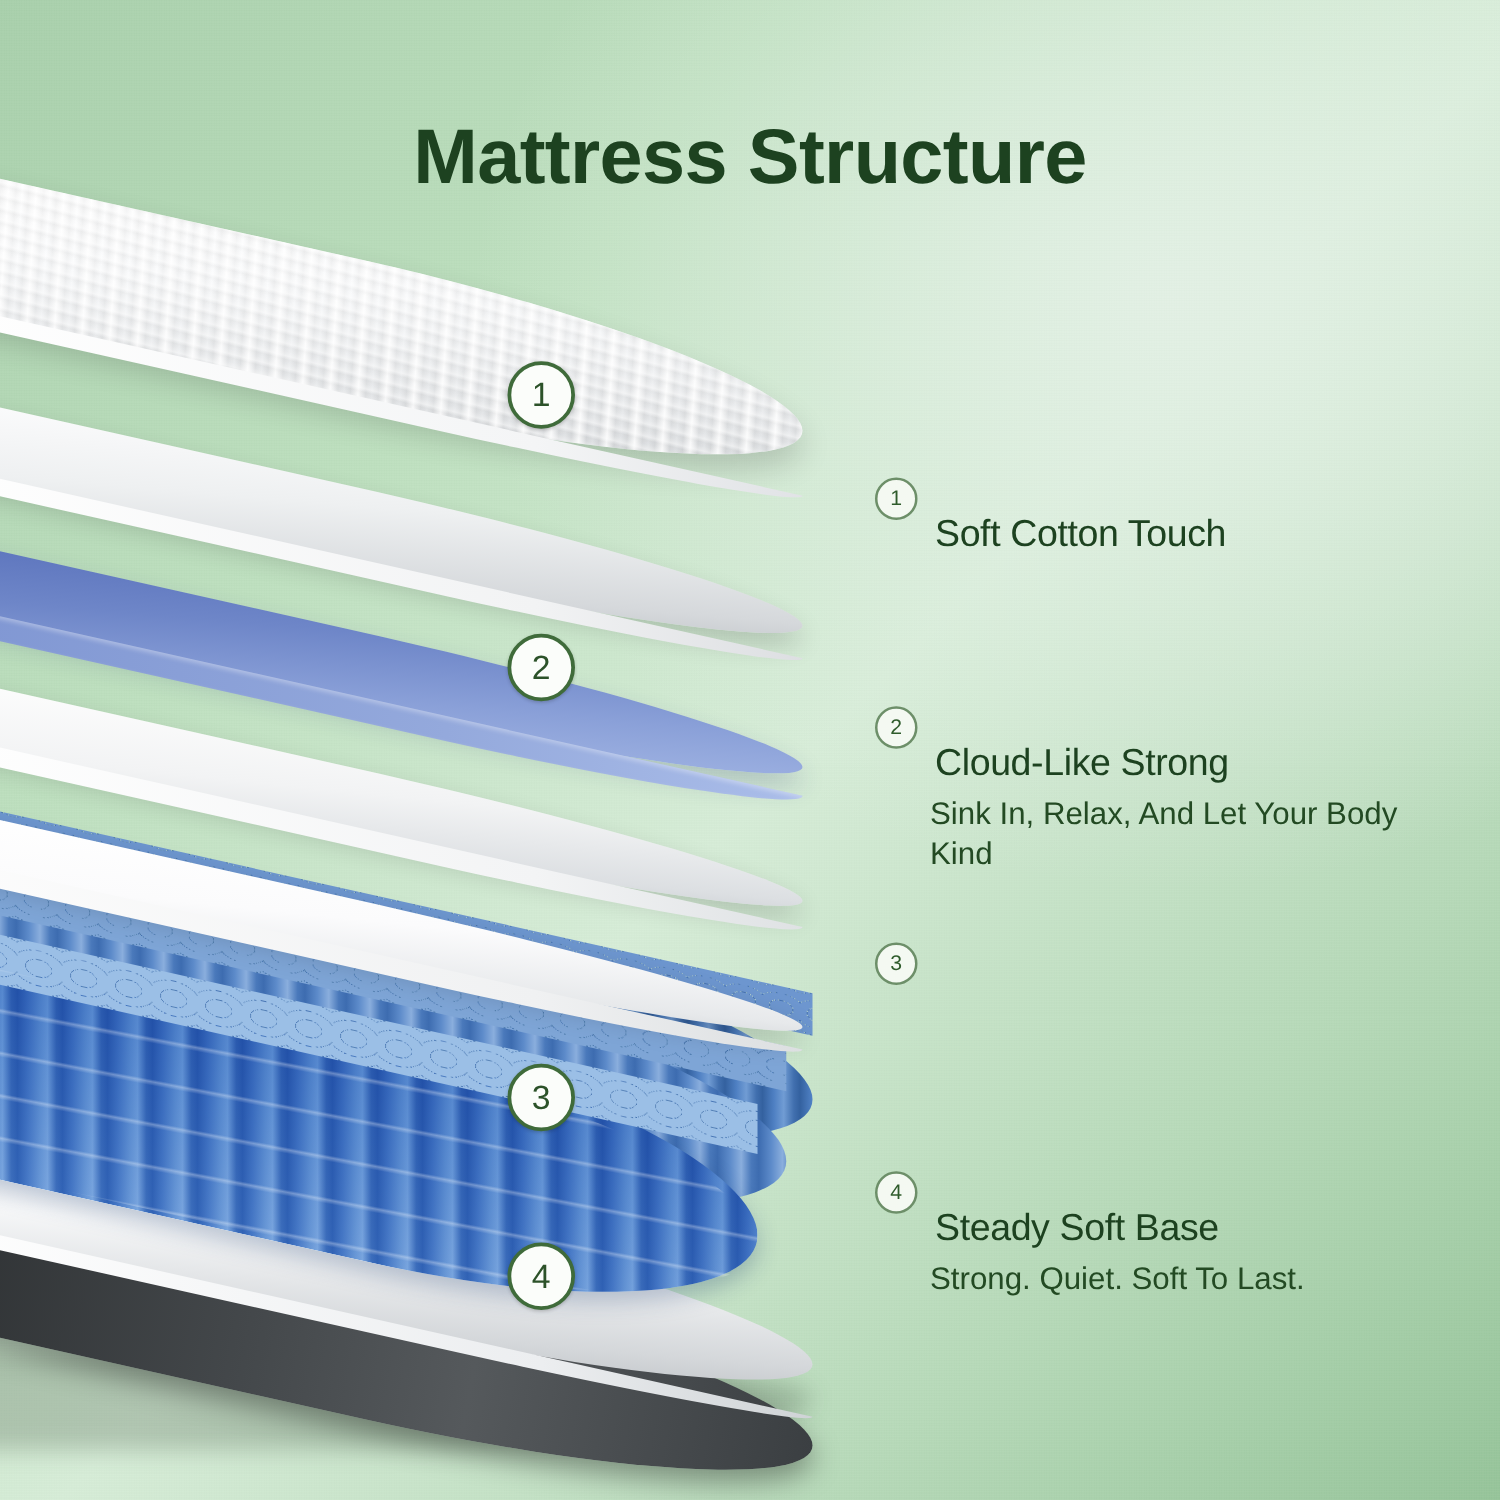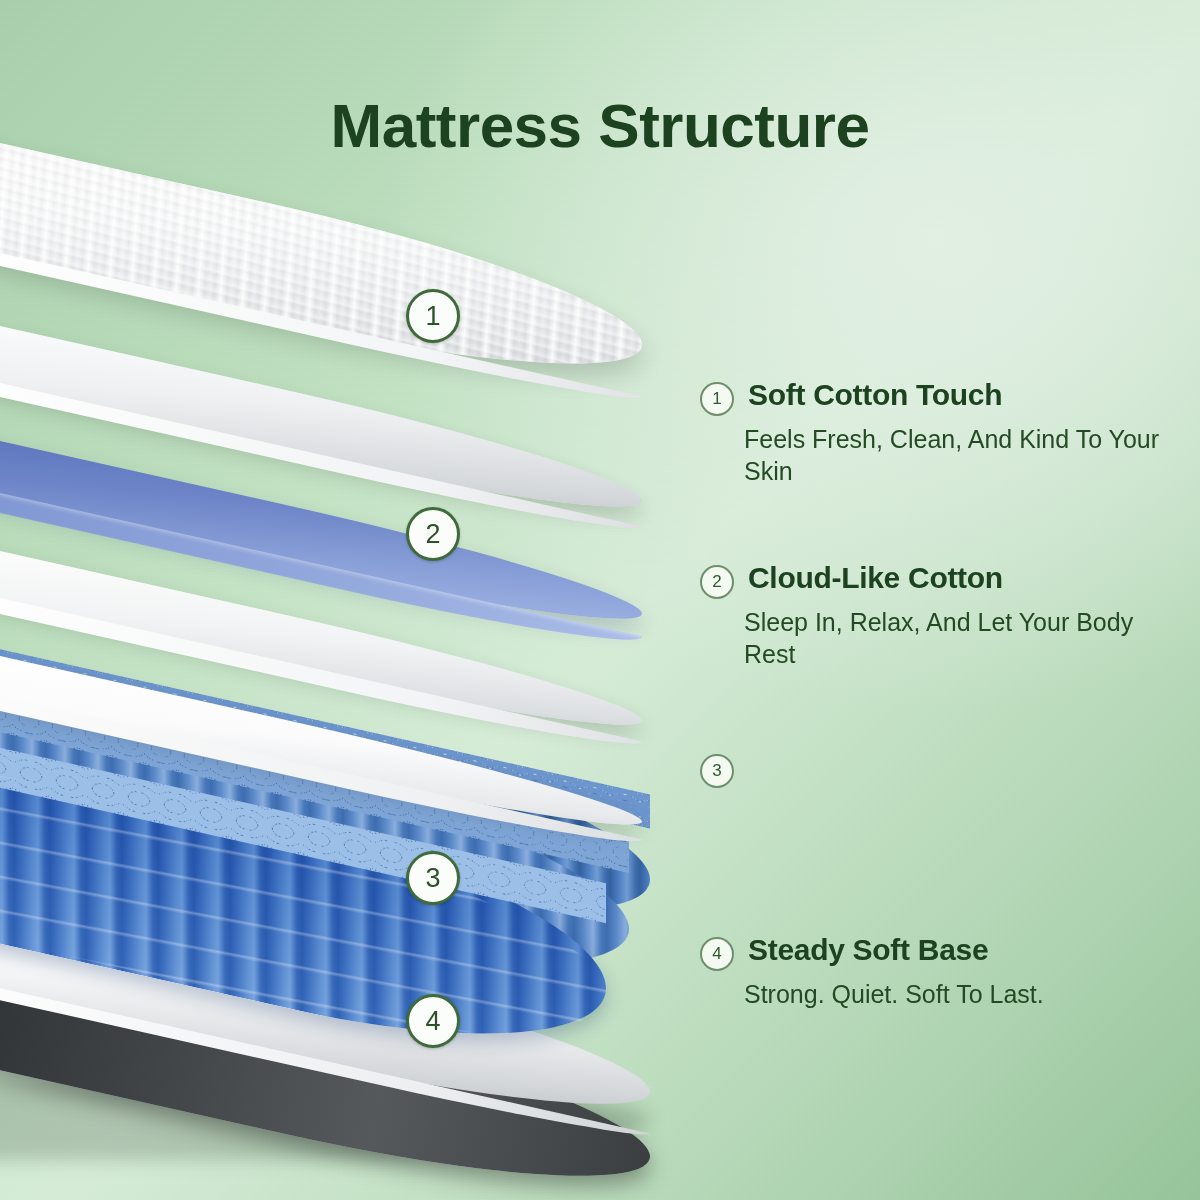--- a/index.html
+++ b/index.html
@@ -91,22 +91,23 @@
   .leg-item{position:absolute;left:0;width:470px;}
   .leg-head{display:flex;align-items:flex-start;}
   .leg-badge{
     flex:0 0 auto;width:30px;height:30px;border-radius:50%;
     border:2.5px solid #6d8f69;background:#f4f9f2;
     color:#2f5c2c;font-size:17px;
     display:flex;align-items:center;justify-content:center;
     margin-top:4px;margin-right:14px;
   }
   .leg-title{
-    font-size:30px;font-weight:bold;color:#1d4220;line-height:1.12;
+    font-size:30px;font-weight:normal;color:#1d4220;line-height:1.12;
     letter-spacing:-0.3px;
+    margin-top:33px;
   }
   .leg-desc{
     margin-left:44px;margin-top:7px;
     font-size:25px;color:#234a23;line-height:1.28;font-weight:400;
   }
 </style>
 </head>
 <body>
 
 <div id="stage">
@@ -246,31 +247,30 @@
 
   <div id="legend">
 
     <div class="leg-item" style="top:0px;">
       <div class="leg-head">
         <div class="leg-badge">
           <span>1</span>
         </div>
         <div class="leg-title">Soft Cotton Touch</div>
       </div>
-      <div class="leg-desc">Feels Fresh, Clean, And Kind To Your Skin</div>
     </div>
 
     <div class="leg-item" style="top:183px;">
       <div class="leg-head">
         <div class="leg-badge">
           <span>2</span>
         </div>
-        <div class="leg-title">Cloud-Like Cotton</div>
-      </div>
-      <div class="leg-desc">Sleep In, Relax, And Let Your Body Rest</div>
+        <div class="leg-title">Cloud-Like Strong</div>
+      </div>
+      <div class="leg-desc">Sink In, Relax, And Let Your Body Kind</div>
     </div>
 
     <div class="leg-item" style="top:372px;">
       <div class="leg-head">
         <div class="leg-badge">
           <span>3</span>
         </div>
       </div>
     </div>
 

